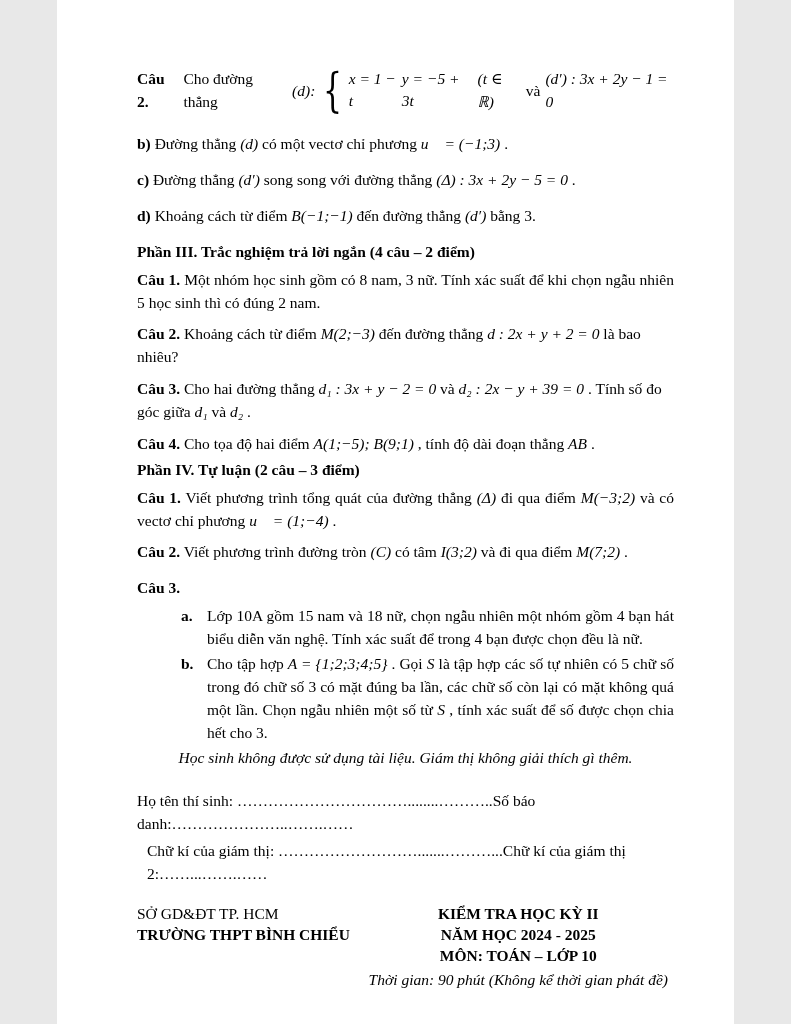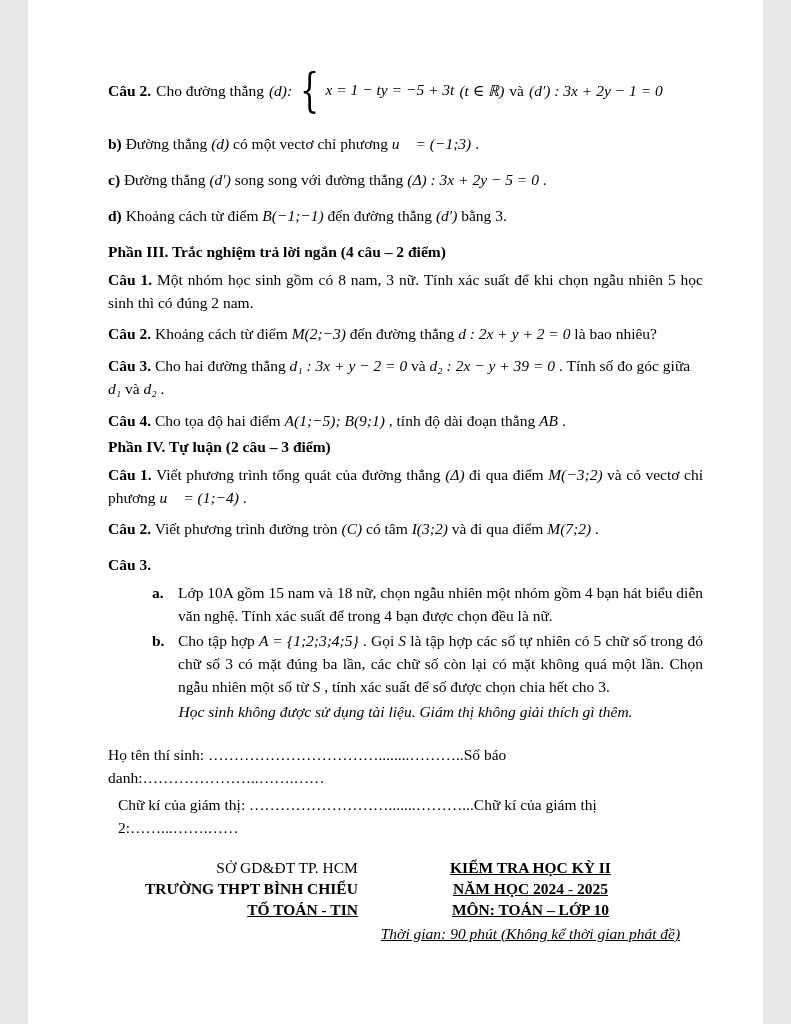--- a/index.html
+++ b/index.html
@@ -1,18 +1,18 @@
 <!DOCTYPE html>
 <html><head>
 <meta charset="utf-8">
 <style>
   html, body { margin: 0; padding: 0; background: #e8e8e8; }
   .page {
     position: relative;
-    width: 735px;
+    width: 677px;
     height: 1024px;
     margin: 0 auto;
     background: #ffffff;
     color: #000000;
     font-family: "Liberation Serif", "DejaVu Serif", serif;
     font-size: 15.5px;
     line-height: 23px;
     box-sizing: border-box;
     padding: 62px 60px 0 80px;
     overflow: hidden;
@@ -36,22 +36,22 @@
   .subitem .marker { font-weight: bold; flex: 0 0 18px; }
   .subitem .content { flex: 1; text-align: justify; }
 
   .center { text-align: center; }
   .end-mark { font-weight: bold; font-style: italic; margin: 6px 0 10px 0; }
   .notice { font-weight: normal; font-style: italic; margin-bottom: 20px; }
   .fill-line { margin-bottom: 4px; }
   .fill-line2 { padding-left: 10px; margin-bottom: 18px; }
 
   .footer-cols { display: flex; margin-top: 4px; }
-  .fcol-left  { flex: 0 0 42%; text-align: right; font-family: Liberation Serif, serif; }
-  .fcol-right { flex: 1; text-align: center; text-decoration: underline; }
+  .fcol-left  { flex: 0 0 42%; text-align: left; font-family: Liberation Serif, serif; }
+  .fcol-right { flex: 1; text-align: center; }
   .fcol-left div, .fcol-right div { line-height: 21px; }
   .school-dept { font-weight: normal; }
   .school-name { font-weight: bold; }
   .school-group { font-weight: bold; text-decoration: underline; }
   .exam-title, .exam-year, .exam-subject { font-weight: bold; }
   .exam-duration { font-style: italic; margin-top: 3px; white-space: nowrap; }
 </style>
 </head>
 <body>
 
@@ -96,21 +96,20 @@
   </div>
 
   <div class="center notice">Học sinh không được sử dụng tài liệu. Giám thị không giải thích gì thêm.</div>
   <div class="fill-line">Họ tên thí sinh: ……………………………........………..Số báo danh:…………………..…….……</div>
   <div class="fill-line2">Chữ kí của giám thị: ……………………….......………...Chữ kí của giám thị 2:……...…….……</div>
 
   <div class="footer-cols">
     <div class="fcol-left">
       <div class="school-dept">SỞ GD&amp;ĐT TP. HCM</div>
       <div class="school-name">TRƯỜNG THPT BÌNH CHIỂU</div>
-      <div class="school-group">TỔ TOÁN - TIN</div>
     </div>
     <div class="fcol-right">
       <div class="exam-title">KIỂM TRA HỌC KỲ II</div>
       <div class="exam-year">NĂM HỌC 2024 - 2025</div>
       <div class="exam-subject">MÔN: TOÁN – LỚP 10</div>
       <div class="exam-duration">Thời gian: 90 phút (Không kể thời gian phát đề)</div>
     </div>
   </div>
 
 </div>

